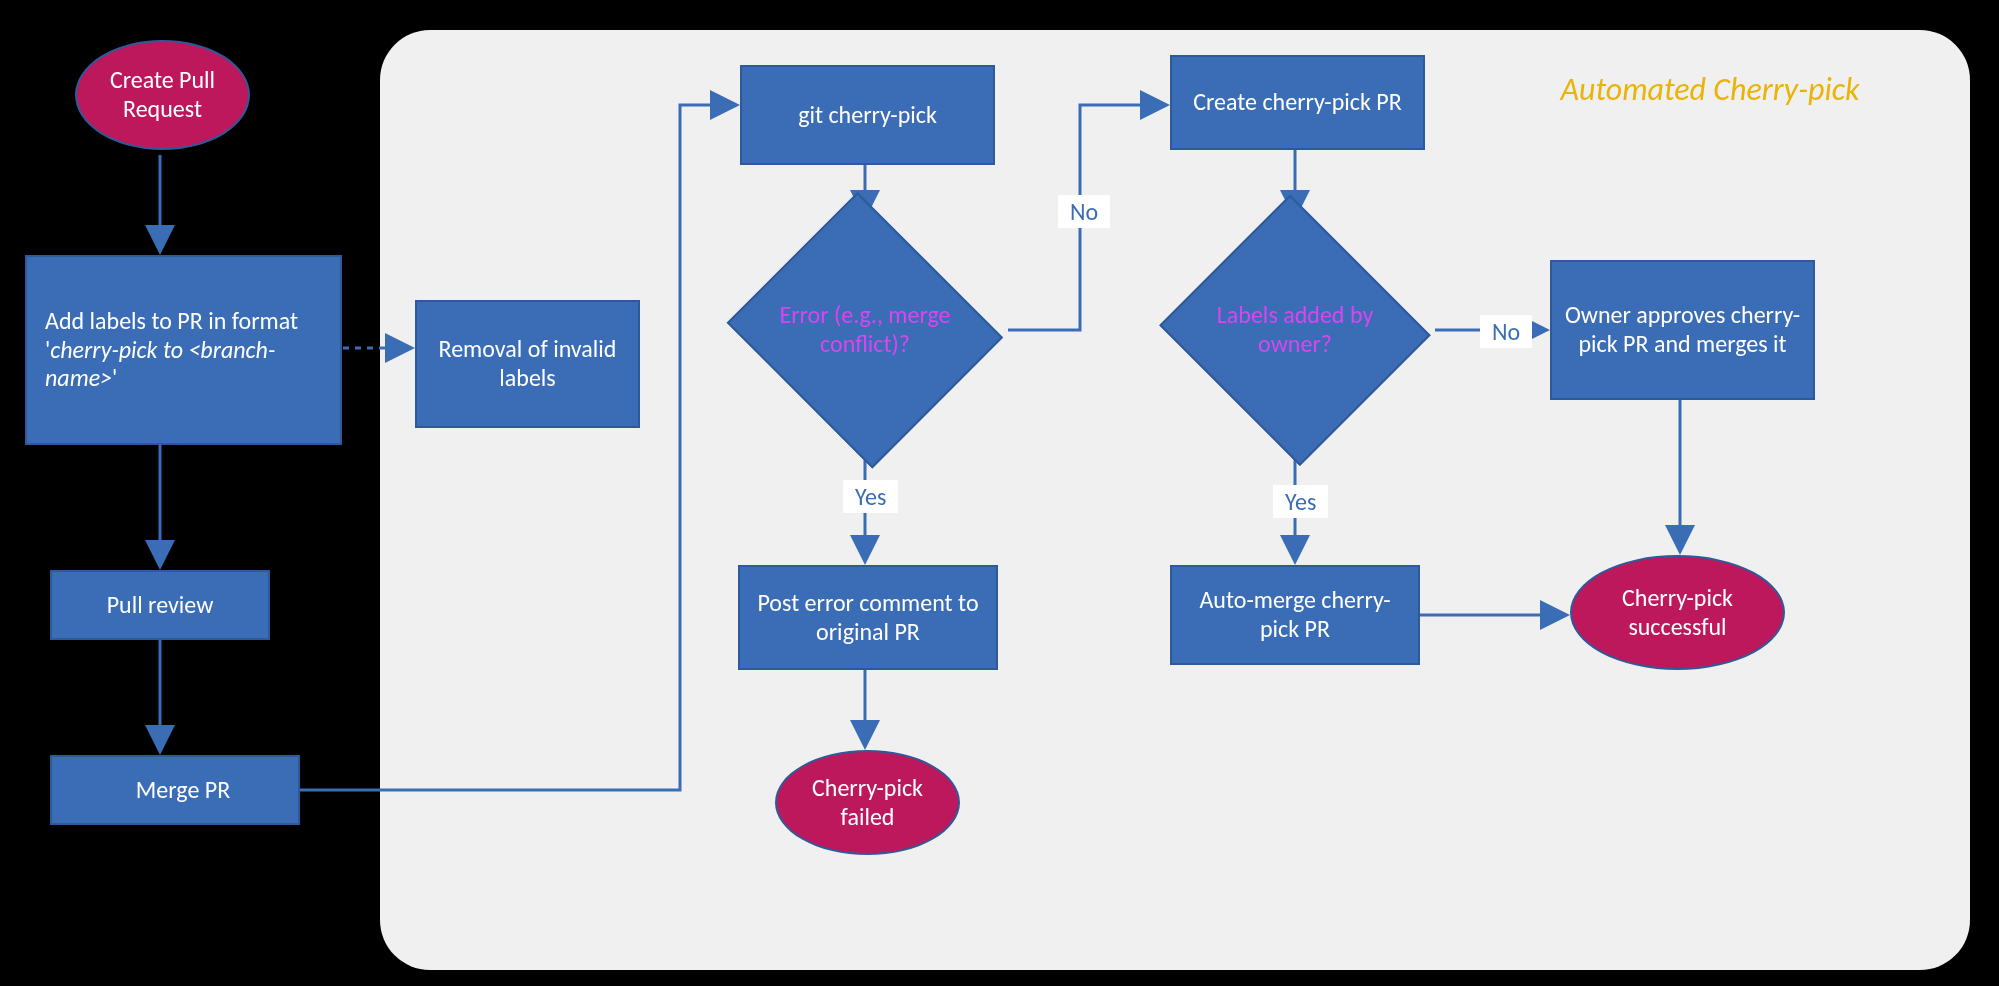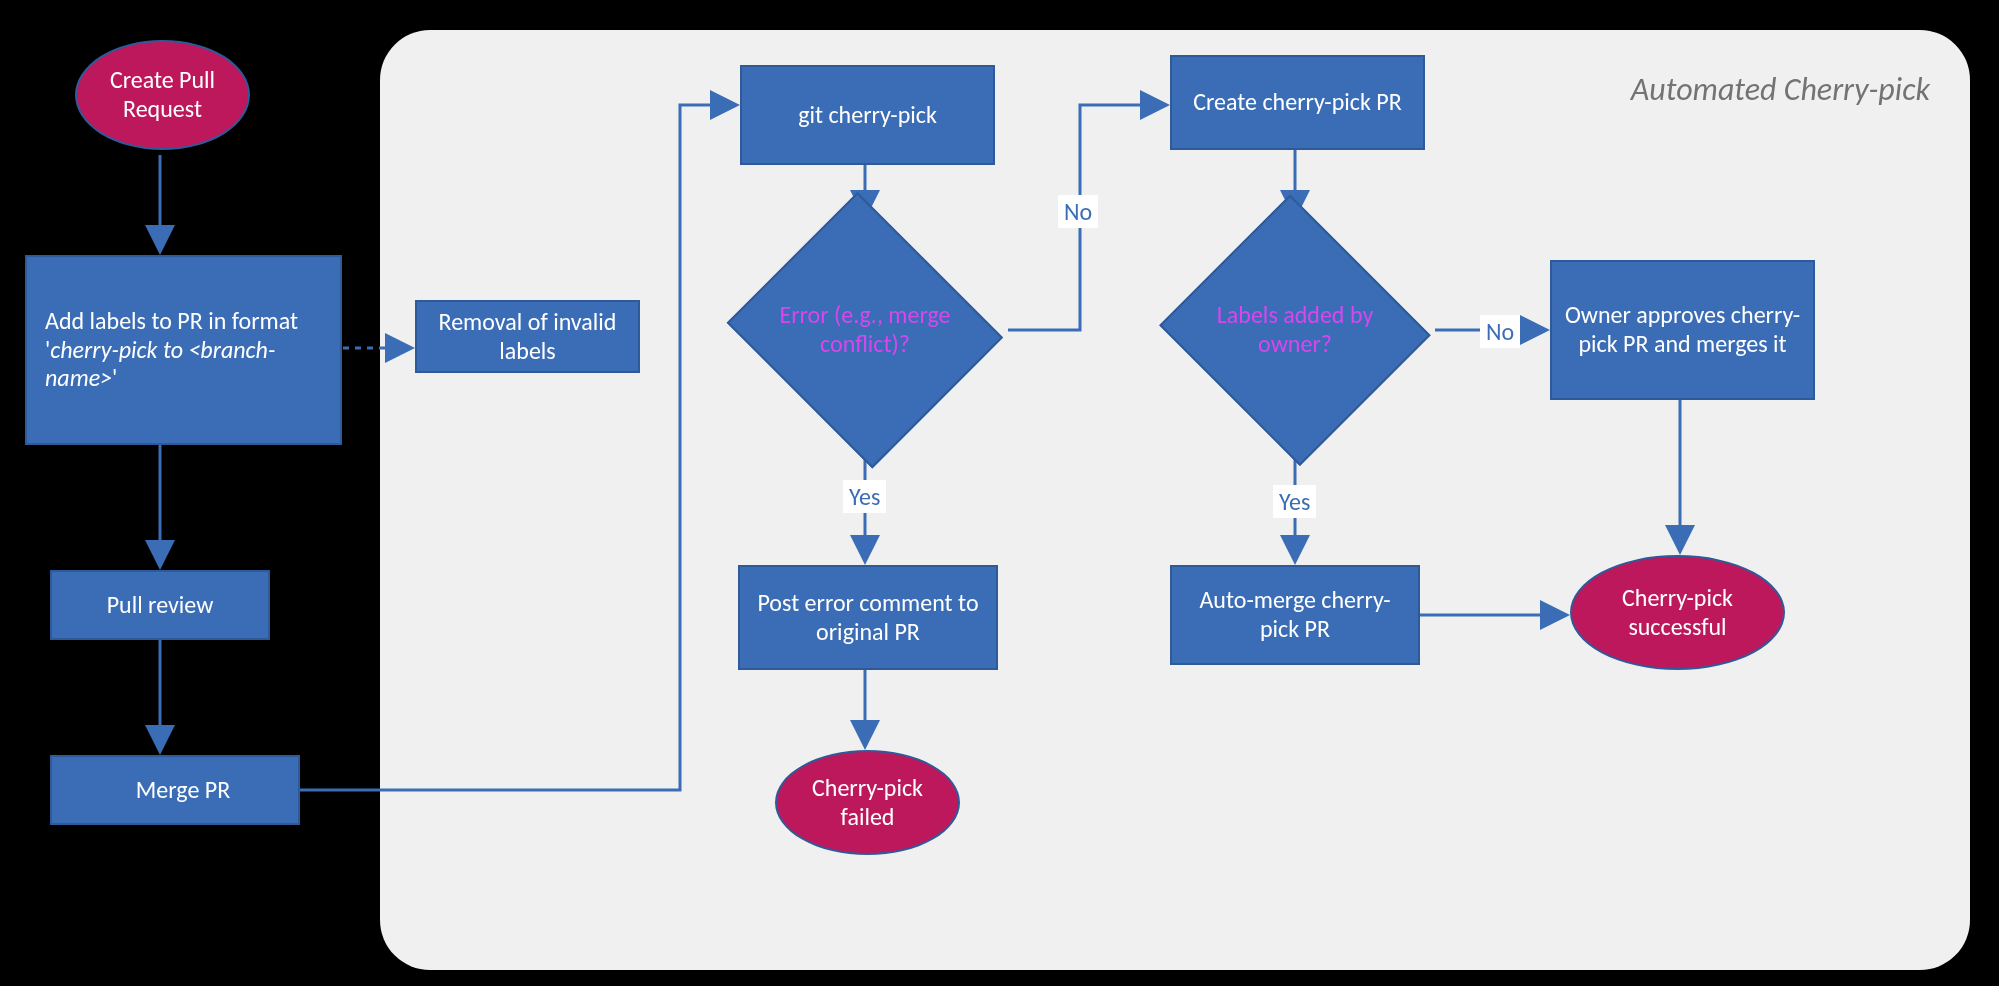--- a/index.html
+++ b/index.html
@@ -19,22 +19,22 @@
   }
   .region {
     position: absolute;
     background: #f0f0f0;
     border-radius: 50px;
   }
   .region-title {
     position: absolute;
     font-style: italic;
     font-size: 32px;
-    color: #737373;
-    text-align: right;
+    color: #eab308;
+    text-align: center;
   }
   .node {
     position: absolute;
     display: flex;
     align-items: center;
     justify-content: center;
     text-align: center;
     color: #fff;
     font-size: 24px;
     line-height: 1.2;
@@ -68,21 +68,21 @@
     color: #d946ef;
     font-size: 24px;
     line-height: 1.2;
     padding: 30px;
   }
   .edge-label {
     position: absolute;
     background: #fff;
     color: #3a6db5;
     font-size: 24px;
-    padding: 2px 6px;
+    padding: 2px 12px;
     text-align: center;
   }
   svg.arrows {
     position: absolute;
     left: 0; top: 0;
     width: 1999px; height: 986px;
     pointer-events: none;
   }
 </style>
 </head>
@@ -138,21 +138,21 @@
   </div>
 
   <div class="node rect" style="left:50px; top:570px; width:220px; height:70px;">
     <span>Pull review</span>
   </div>
 
   <div class="node rect" style="left:50px; top:755px; width:250px; height:70px;padding-left:28px;">
     <span>Merge PR</span>
   </div>
 
-  <div class="node rect" style="left:415px; top:300px; width:225px; height:73px;">
+  <div class="node rect" style="left:415px; top:300px; width:225px; height:128px;">
     <span>Removal of invalid labels</span>
   </div>
 
   <div class="node rect" style="left:740px; top:65px; width:255px; height:100px;">
     <span>git cherry-pick</span>
   </div>
 
   <div class="diamond-wrap" style="left:720px; top:200px; width:290px; height:260px;">
     <div class="diamond-shape"></div>
     <div class="diamond-label">

